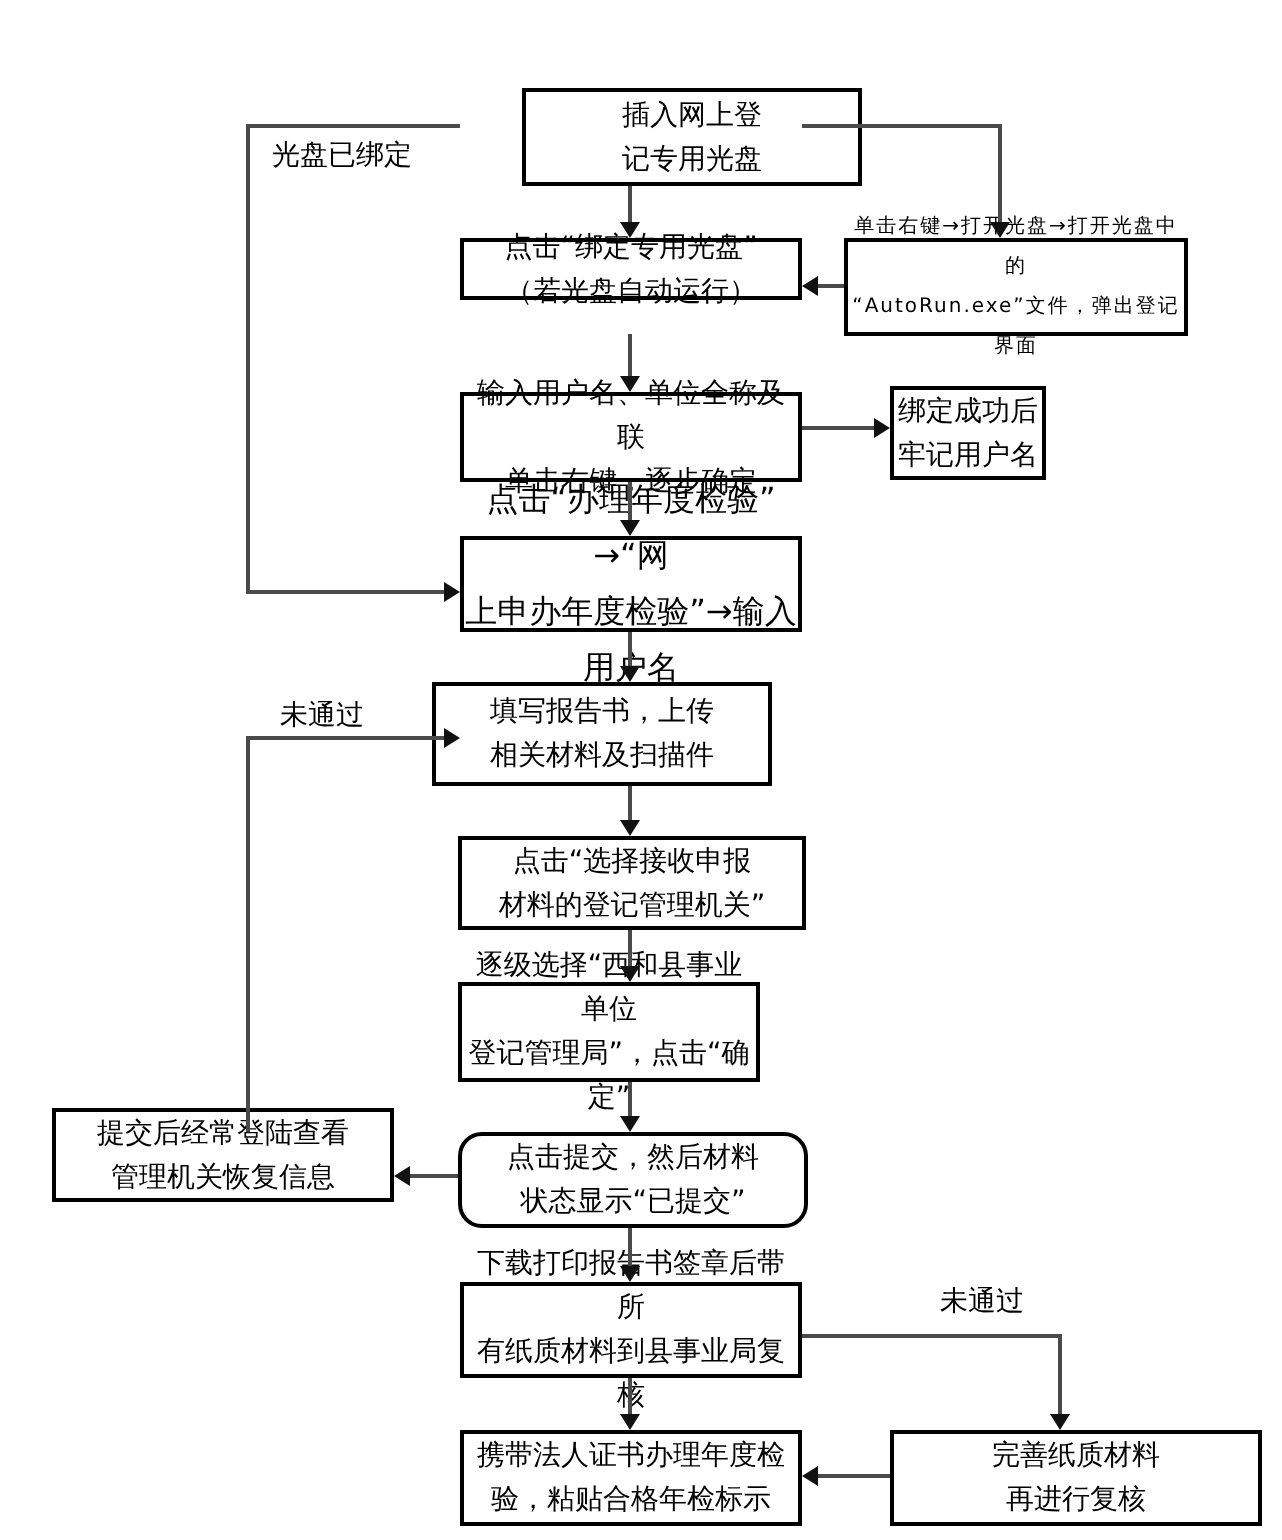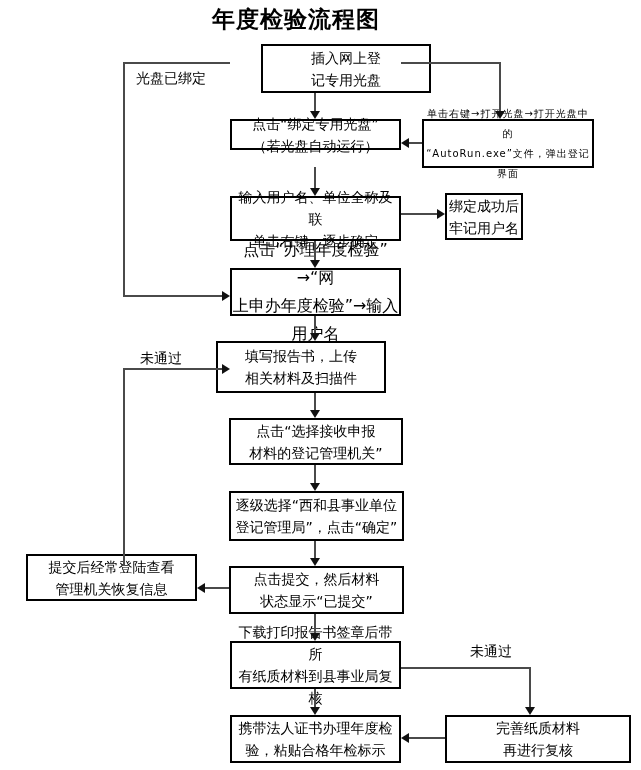--- a/index.html
+++ b/index.html
@@ -29,41 +29,40 @@
   .tri{position:absolute;width:0;height:0;}
   .tri-down{border-left:5px solid transparent;border-right:5px solid transparent;border-top:8px solid #111;}
   .tri-right{border-top:5px solid transparent;border-bottom:5px solid transparent;border-left:8px solid #111;}
   .tri-left{border-top:5px solid transparent;border-bottom:5px solid transparent;border-right:8px solid #111;}
 </style>
 </head>
 <body>
 
 <div id="stage">
 
-  <div class="title">年度检验流程图</div>
 
   <div class="edge-label" style="left:136px;top:37px;margin-top:33px;">光盘已绑定</div>
   <div class="edge-label" style="left:140px;top:350px;">未通过</div>
   <div class="edge-label" style="left:470px;top:643px;">未通过</div>
 
   <div class="box" style="left:230px;top:44px;width:170px;height:49px;margin-left:31px;">插入网上登
 记专用光盘</div>
   <div class="box" style="left:230px;top:119px;width:171px;height:31px;">点击“绑定专用光盘”
 （若光盘自动运行）</div>
   <div class="box" style="left:230px;top:196px;width:171px;height:45px;">输入用户名、单位全称及联
 单击右键，逐步确定</div>
   <div class="box small" style="left:230px;top:268px;width:171px;height:48px;">点击“办理年度检验” →“网
 上申办年度检验”→输入用户名</div>
   <div class="box" style="left:216px;top:341px;width:170px;height:52px;">填写报告书，上传
 相关材料及扫描件</div>
   <div class="box" style="left:229px;top:418px;width:174px;height:47px;">点击“选择接收申报
 材料的登记管理机关”</div>
-  <div class="box" style="left:229px;top:491px;width:175px;height:50px;">逐级选择“西和县事业单位
+  <div class="box" style="left:229px;top:491px;width:151px;height:50px;">逐级选择“西和县事业单位
 登记管理局”，点击“确定”</div>
-  <div class="box" style="left:229px;top:566px;width:175px;height:48px;">点击提交，然后材料
+  <div class="box" style="left:229px;top:566px;width:175px;height:48px;border-radius:12px;">点击提交，然后材料
 状态显示“已提交”</div>
   <div class="box" style="left:230px;top:641px;width:171px;height:48px;">下载打印报告书签章后带所
 有纸质材料到县事业局复核</div>
   <div class="box" style="left:230px;top:715px;width:171px;height:48px;">携带法人证书办理年度检
 验，粘贴合格年检标示</div>
 
   <div class="box tiny" style="left:422px;top:119px;width:172px;height:49px;">单击右键→打开光盘→打开光盘中的
 “AutoRun.exe”文件，弹出登记界面</div>
   <div class="box" style="left:445px;top:193px;width:78px;height:47px;">绑定成功后
 牢记用户名</div>

